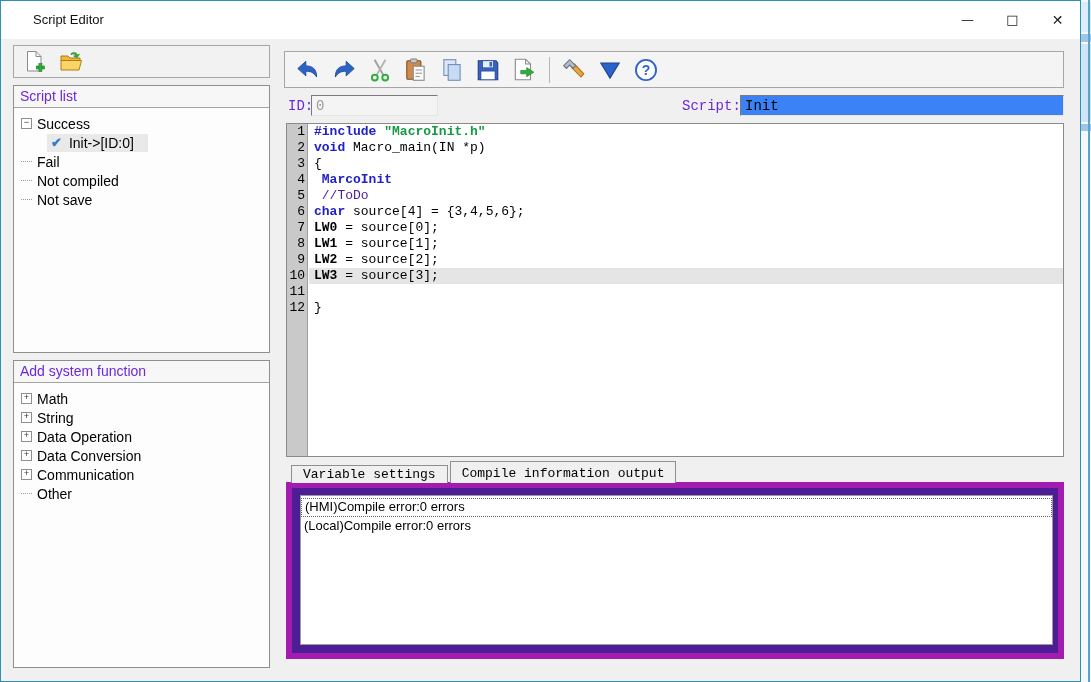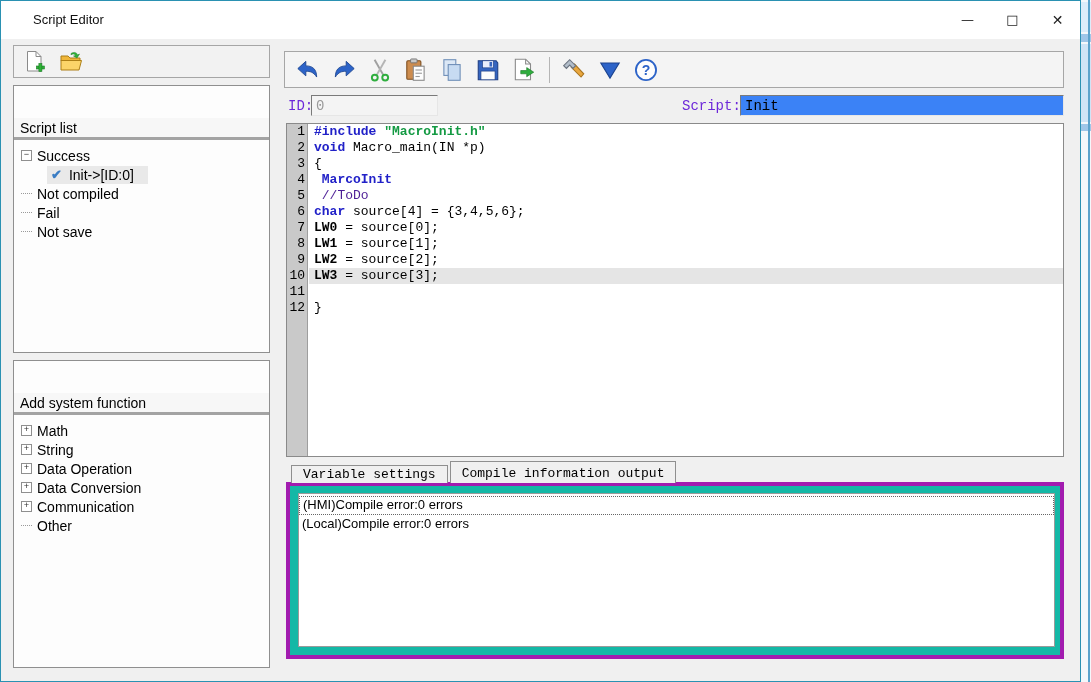--- a/index.html
+++ b/index.html
@@ -26,21 +26,21 @@
   .win-btn { width:45px; height:38px; border:none; background:transparent; font-size:13px; color:#222; text-align:center; line-height:38px; font-family:"DejaVu Sans", sans-serif; cursor:default; }
   .win-btn.close { font-size:14px; }
 
   
   .left-toolbar { position:absolute; left:12px; top:44px; width:257px; height:33px; border:1px solid #a6a6a6; background:#f2f2f2; display:flex; align-items:center; gap:12px; padding-left:9px; }
   .tool-btn { background:transparent; border:none; width:24px; height:24px; padding:0; cursor:default; }
   .tool-btn svg { display:block; }
   .tb-sep { width:1px; height:26px; background:#b5b5b5; margin:0 2px; }
 
   .panel-box { position:absolute; background:#fdfdfd; border:1px solid #8f8f8f; }
-  .panel-box .hd { height:22px; line-height:21px; padding-left:6px; font-size:14px; border-bottom:3px solid #a3a3a3; background:#f7f7f7; color:#000000;margin-top:32px; }
+  .panel-box .hd { height:22px; line-height:21px; padding-left:6px; font-size:14px; border-bottom:1px solid #a3a3a3; background:#f7f7f7; color:#6d28d9; }
   #script-list-box { left:12px; top:84px; width:257px; height:268px; }
   #sysfn-box { left:12px; top:359px; width:257px; height:308px; }
 
   .tree { padding:6px 0 0 7px; font-size:14px; }
   .tree-row { height:19px; display:flex; align-items:center; white-space:nowrap; }
   .expander { display:inline-block; width:11px; height:11px; border:1px solid #8f8f8f; background:#fff; font:9px/9px "Liberation Mono", monospace; text-align:center; color:#333; margin-right:5px; flex:0 0 11px; }
   .dash { display:inline-block; width:11px; border-bottom:1px dotted #9a9a9a; height:1px; margin-right:5px; flex:0 0 11px; }
   .tree-row.child { padding-left:26px; }
   .sel-wrap { display:inline-flex; align-items:center; background:#e9e9e9; padding:1px 14px 1px 4px; }
   .check { color:#3b7dc4; font-weight:bold; font-size:13px; margin-right:7px; }
@@ -64,21 +64,21 @@
   .tok-str { color:#149a43; font-weight:bold; }
   .tok-cmt { color:#4c1d95; }
   .tok-id  { color:#000; font-weight:bold; }
   .tok-pl  { color:#000; }
 
   .tabs { position:absolute; left:290px; top:460px; height:22px; display:flex; align-items:flex-end; z-index:2;text-align:right; }
   .tab { font:13px "Liberation Mono", monospace; background:#f0f0f0; border:1px solid #8f8f8f; border-bottom:none; padding:2px 11px 3px 11px; cursor:default; }
   .tab.inactive { height:18px; padding-top:1px; }
   .tab.active { height:22px; padding-top:4px; margin-left:2px; }
 
-  .tab-pane { position:absolute; left:285px; top:481px; width:778px; height:177px; background:#14b8a6; border:4px solid #a21caf; }
+  .tab-pane { position:absolute; left:285px; top:481px; width:778px; height:177px; background:#4c1d95; border:6px solid #a21caf; }
   .out-list { position:absolute; left:8px; top:7px; right:5px; bottom:8px; background:#fff; border:1px solid #9a9a9a; padding-top:2px; overflow:hidden; }
   .out-row { height:19px; line-height:18px; padding:0 3px; font-size:13px; white-space:nowrap; }
   .out-row.focused { border:1px dotted #666; line-height:16px; }
 </style>
 </head>
 <body>
 
 <div id="screen">
 
   <div class="bg-strip">
@@ -133,25 +133,25 @@
         </div>
         <div class="tree-row child">
           <span class="sel-wrap">
             <span class="check">✔</span>
             <span>Init-&gt;[ID:0]</span>
           </span>
         </div>
         <div id="script-list-items">
             <div class="tree-row">
               <span class="dash"></span>
-              <span>Not compiled</span>
+              <span>Fail</span>
             </div>
             <div class="tree-row">
               <span class="dash"></span>
-              <span>Fail</span>
+              <span>Not compiled</span>
             </div>
             <div class="tree-row">
               <span class="dash"></span>
               <span>Not save</span>
             </div>
           </div>
       </div>
     </div>
 
     <div class="panel-box" id="sysfn-box">

